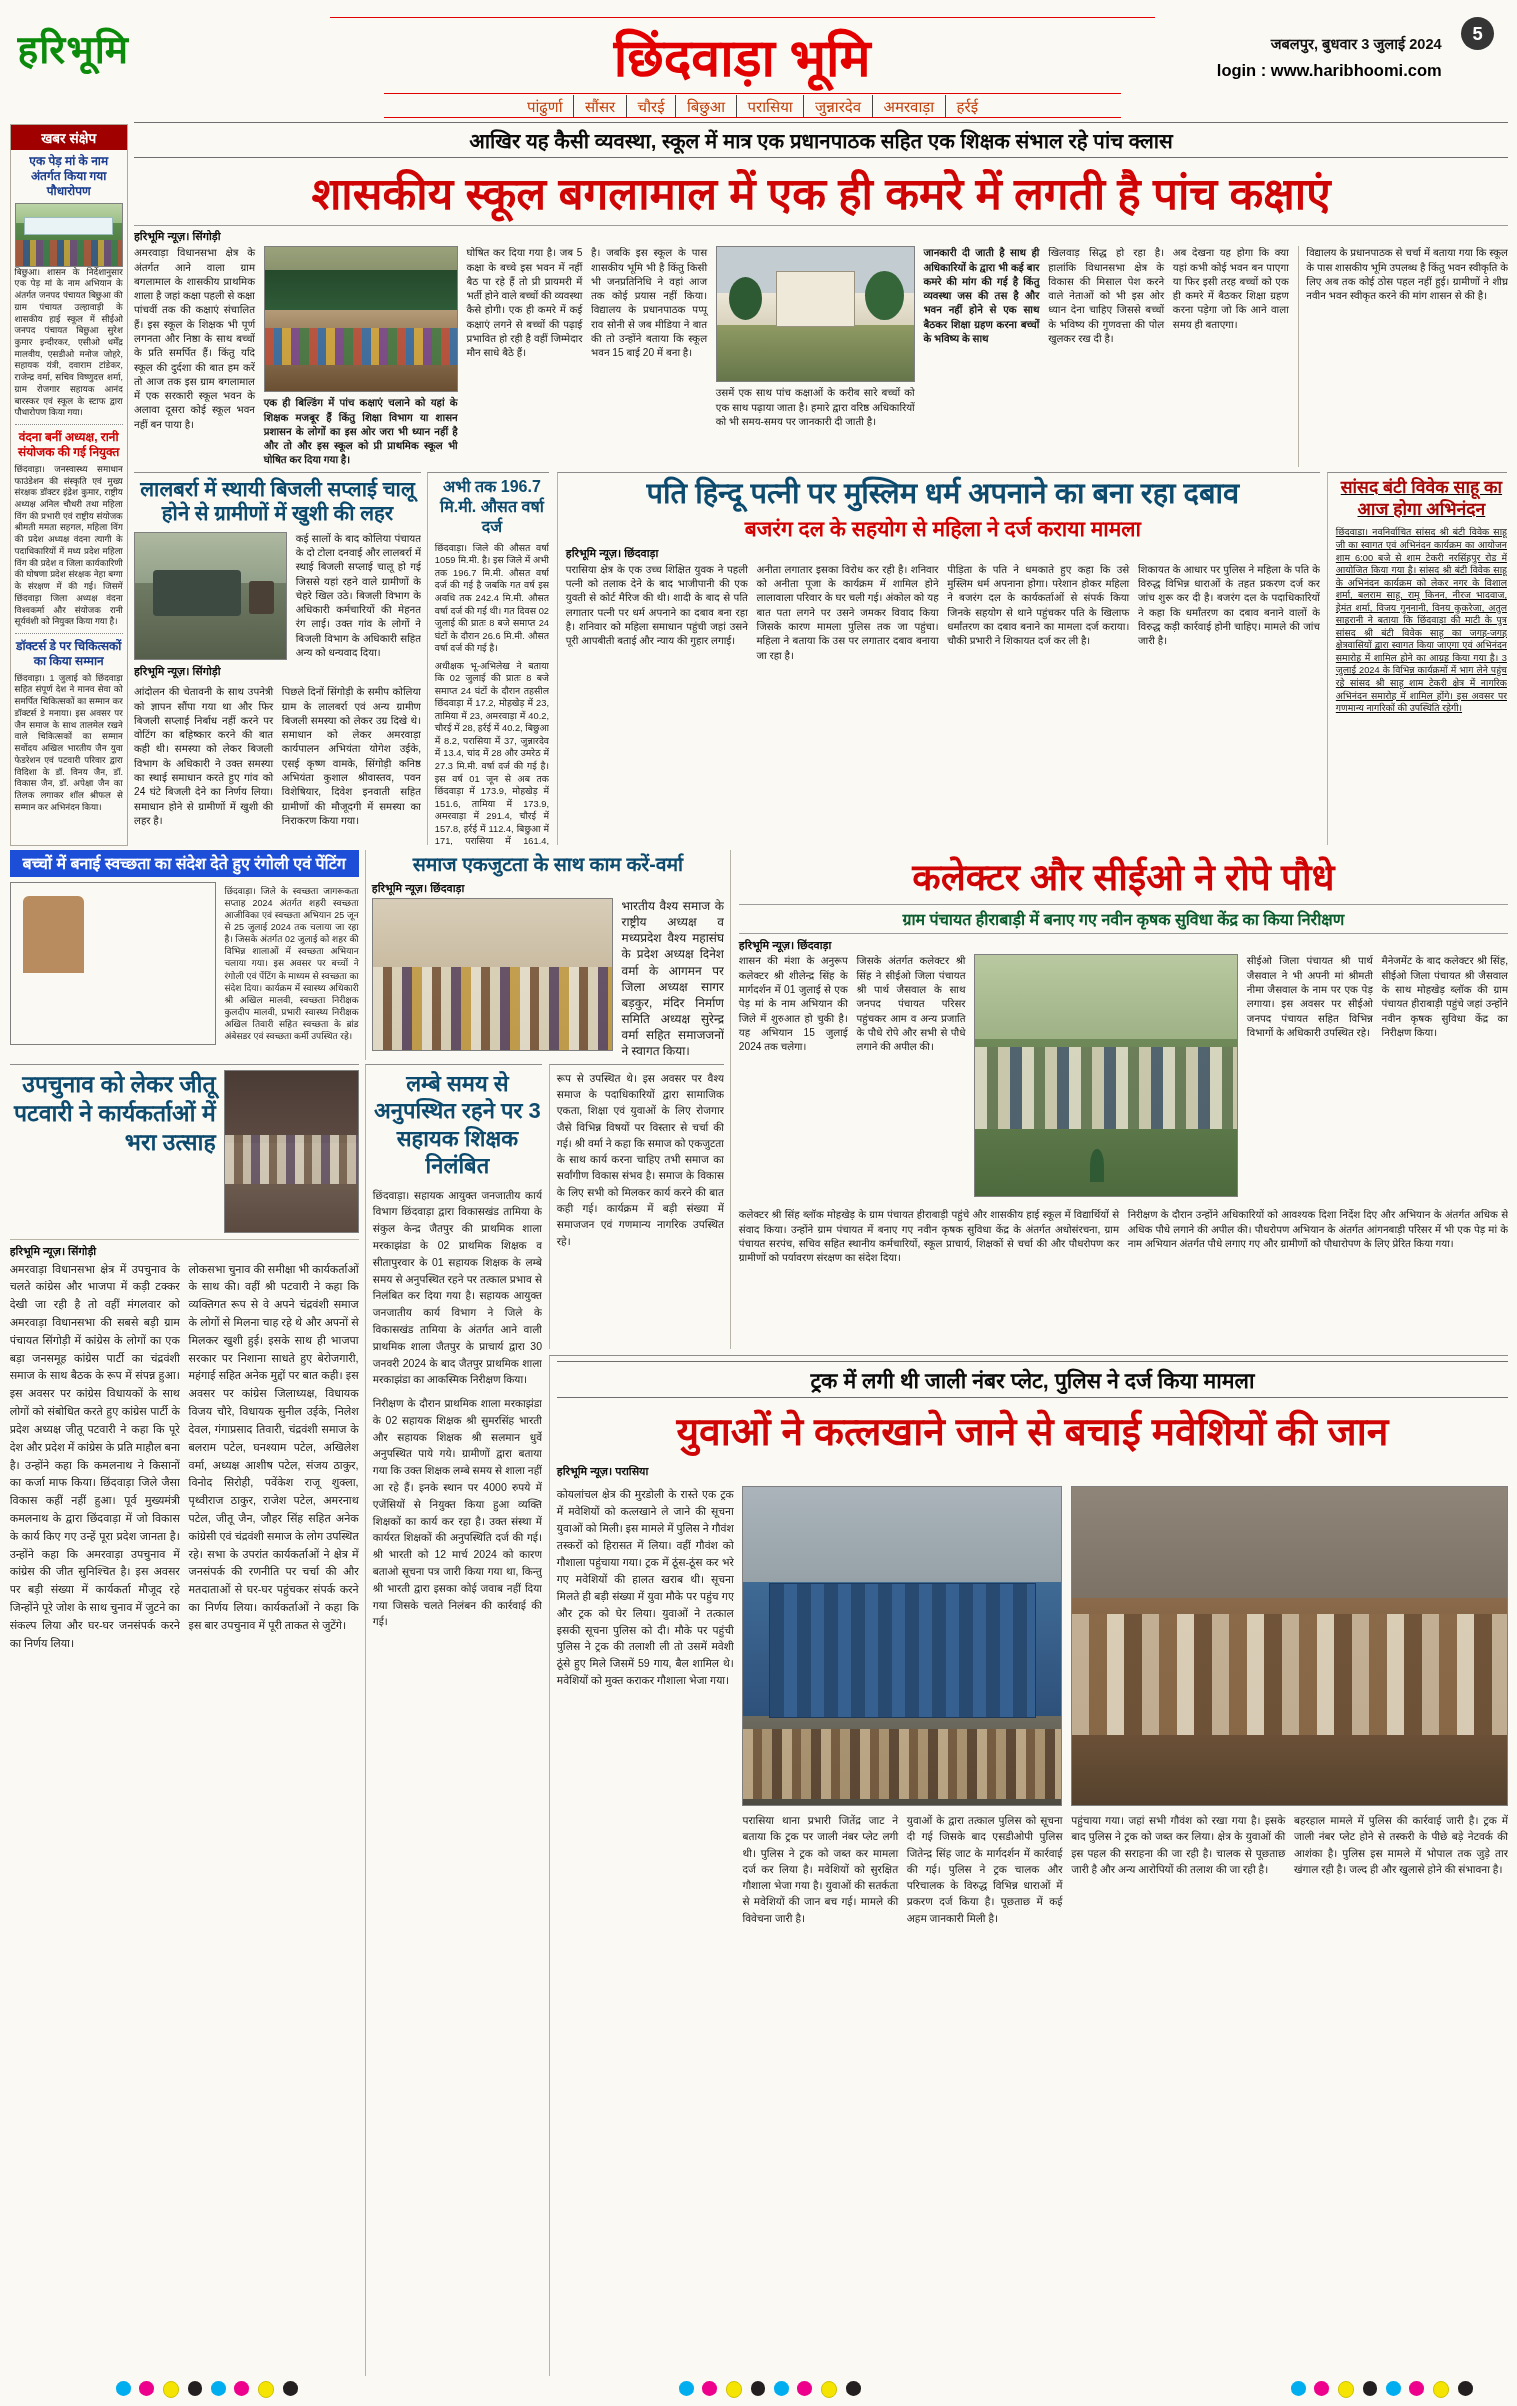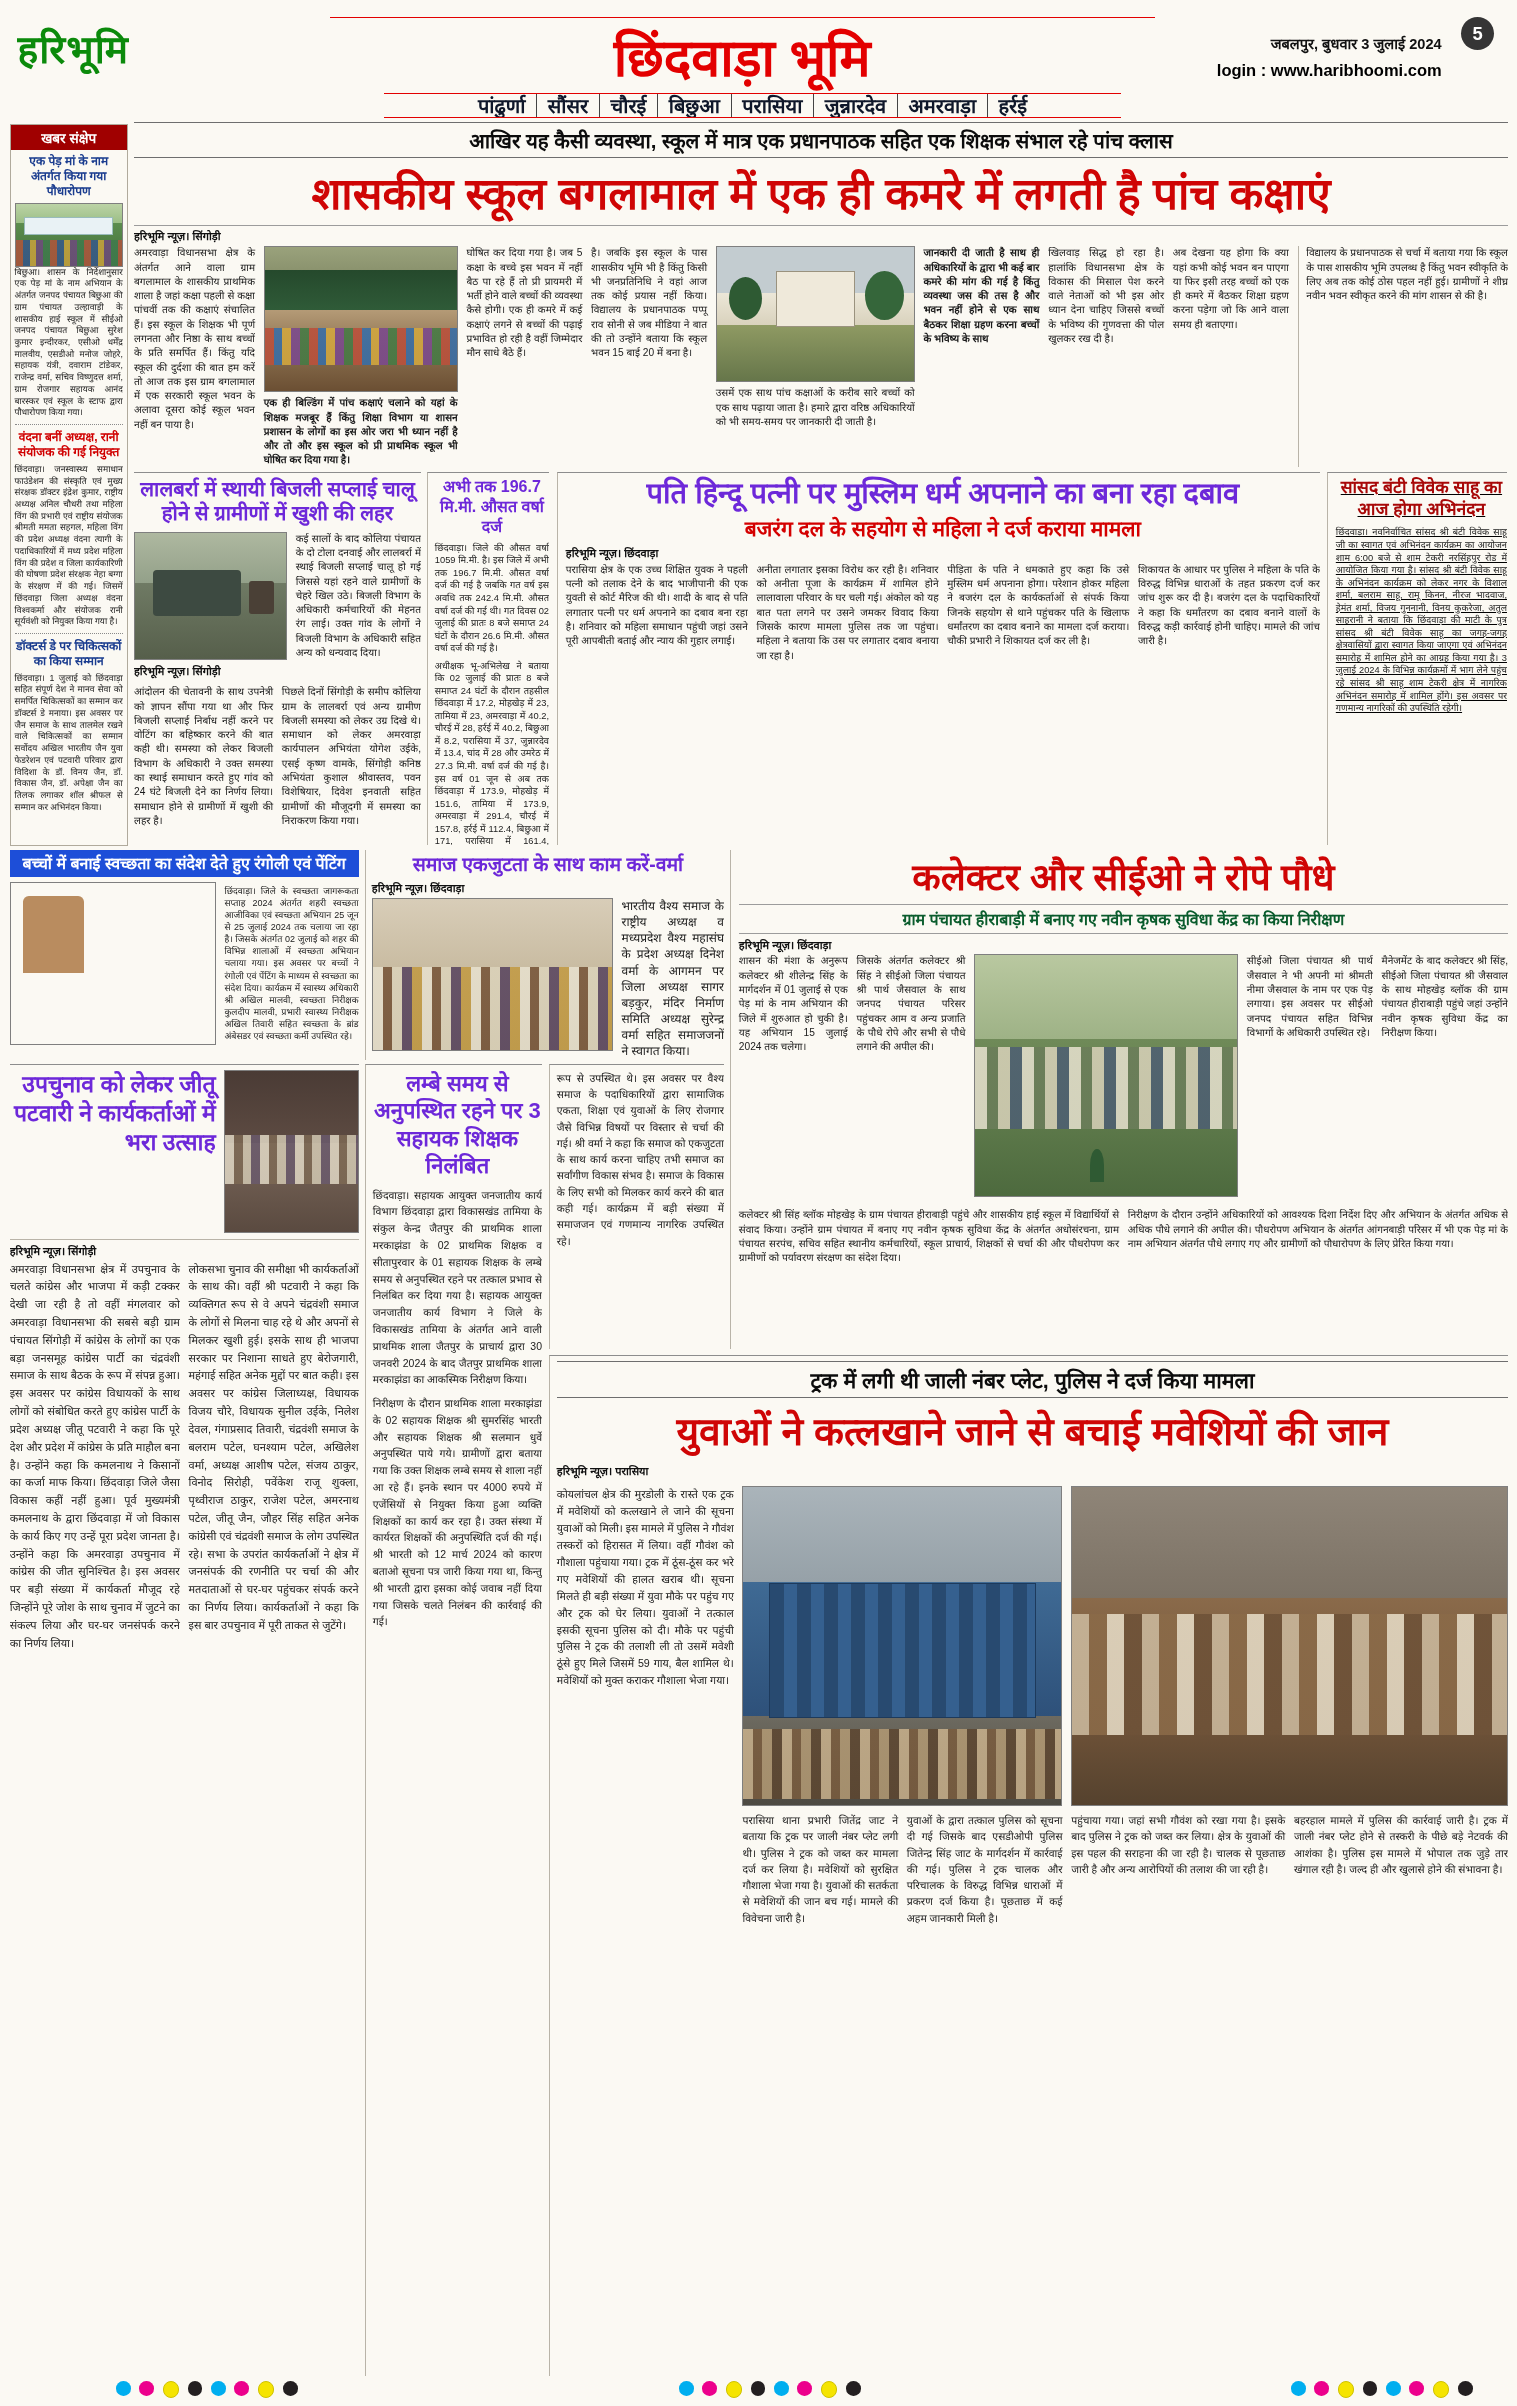--- a/index.html
+++ b/index.html
@@ -4,25 +4,25 @@
 <style>
   html,body{margin:0;padding:0;background:#d8d5cc;}
   .page{position:relative;width:1518px;height:2407px;background:#fbf9f3;font-family:"Liberation Sans",sans-serif;overflow:hidden;margin:0 auto;}
   .abs{position:absolute;box-sizing:border-box;overflow:hidden;}
   .bt{font-size:10.2px;line-height:1.4;text-align:justify;color:#191919;}
   .bt-sm{font-size:8.7px;line-height:1.35;text-align:justify;color:#1c1c1c;}
   .cols{display:flex;gap:8.7px;}
   .byline{font-size:11px;font-weight:bold;color:#101010;margin:2.9px 0;}
   .kicker{font-weight:bold;color:#0c0c0c;text-align:center;border-top:1.5px solid #6e6e6e;border-bottom:1.5px solid #6e6e6e;padding:2.9px 3.9px;}
   .hl-red{color:#cf0505;font-weight:bold;text-align:center;}
-  .hl-blk{color:#6d28d9;font-weight:bold;text-align:center;}
+  .hl-blk{color:#0c4a6e;font-weight:bold;text-align:center;}
   .photo{border:1px solid #7f7f7f;position:relative;box-sizing:border-box;}
   .ph-strip{position:absolute;left:0;right:0;}
   .vline{border-left:1px solid #b9b4a8;}
-  .nav-item{color:#0f172a;font-weight:bold;font-size:20px;padding:1px 10.7px;}
+  .nav-item{color:#c2410c;font-weight:normal;font-size:15px;padding:1px 10.7px;}
   .nav-item + .nav-item{border-left:1.5px solid #444;}
   .brief-hl{font-weight:bold;font-size:12px;line-height:1.25;text-align:center;margin:3.9px 0;}
   .sep{border-top:1px dotted #8a8a8a;margin:4.9px 0;}
   .regdots{display:flex;gap:8.7px;}
   .dot{width:14.6px;height:14.6px;border-radius:50%;}
 </style>
 </head>
 <body>
 
 <div class="page">

